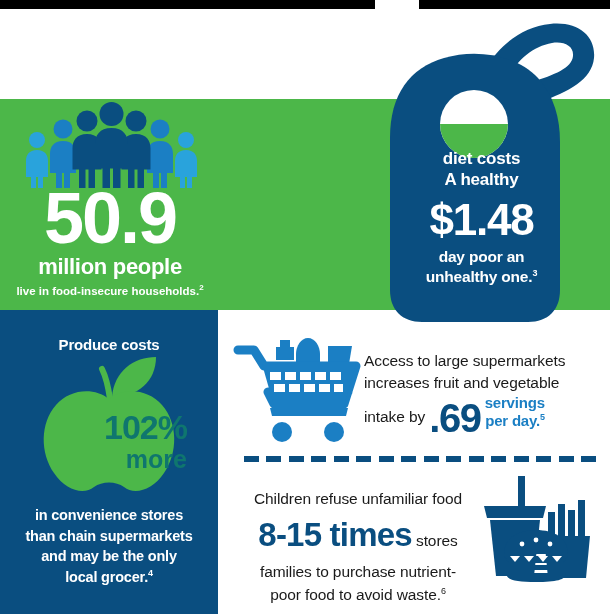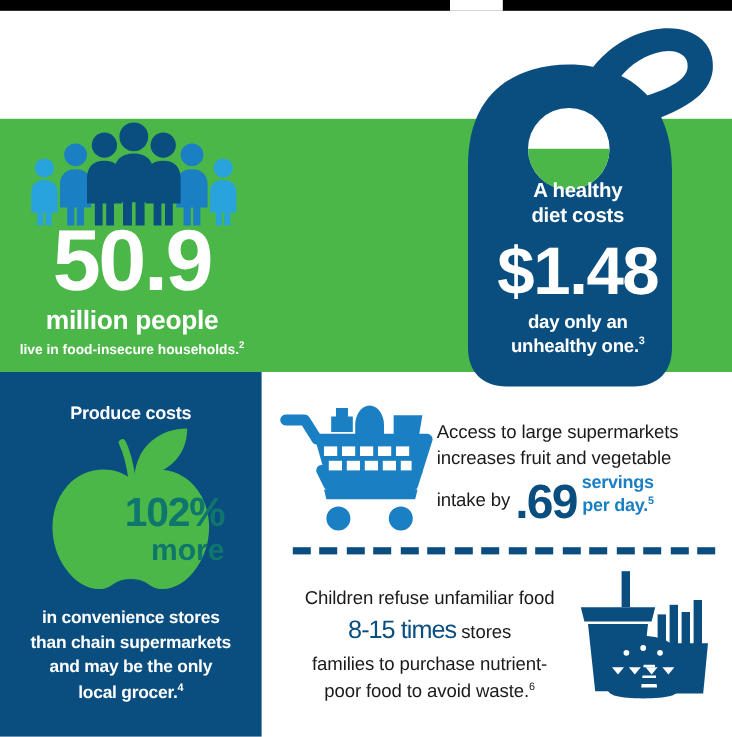--- a/index.html
+++ b/index.html
@@ -34,21 +34,21 @@
   .stat37 .mid{font-size:22px;font-weight:bold;line-height:1.2;display:block;margin-top:3px;letter-spacing:-0.3px;}
   .stat37 .small{font-size:11.5px;font-weight:bold;line-height:1.3;display:block;margin-top:2px;}
   .stat37 .small sup{font-size:8px;}
 
   
   .tagwrap{position:absolute;left:382px;top:22px;width:228px;height:312px;}
   .tagtext{
     position:absolute;left:398px;top:148px;width:167px;text-align:center;color:#ffffff;
   }
   .tagtext .t1{font-size:17px;font-weight:bold;line-height:1.25;display:block;letter-spacing:-0.2px;}
-  .tagtext .t2{font-size:56px;font-weight:bold;line-height:1.05;display:block;margin:6px 0 4px;letter-spacing:-1.2px;}
+  .tagtext .t2{font-size:44px;font-weight:bold;line-height:1.05;display:block;margin:6px 0 4px;letter-spacing:-1.2px;}
   .tagtext .t3{font-size:15.5px;font-weight:bold;line-height:1.28;display:block;letter-spacing:-0.2px;}
   .tagtext .t3 sup{font-size:9px;}
 
   
   .produce-title{
     position:absolute;left:0;top:336px;width:218px;text-align:center;
     color:#ffffff;font-size:15px;font-weight:bold;letter-spacing:-0.2px;
   }
   .applewrap{position:absolute;left:32px;top:355px;width:155px;height:140px;}
   .appletext{position:absolute;left:32px;top:410px;width:155px;text-align:right;color:#0f766e;}
@@ -78,21 +78,21 @@
 
   
   .dashed{position:absolute;left:244px;top:456px;width:352px;height:6px;}
   .dash{position:absolute;top:0;width:15px;height:6px;background:#0A4E80;}
 
   
   .children{
     position:absolute;left:238px;top:487px;width:240px;
     color:#1A1A1A;font-size:15.5px;line-height:1.5;letter-spacing:-0.1px;text-align:center;
   }
-  .children .big{color:#0A4E80;font-size:21px;font-weight:normal;letter-spacing:-0.8px;}
+  .children .big{color:#0A4E80;font-size:33px;font-weight:bold;letter-spacing:-0.8px;}
   .children sup{font-size:9px;}
   .foodwrap{position:absolute;left:482px;top:476px;width:112px;height:108px;}
 
   svg{display:block;overflow:visible;}
 </style>
 </head>
 <body>
 
 <div class="stage">
 
@@ -142,24 +142,24 @@
                L 150 60 C 172 53 190 46 191 34 C 192 24 182 19 170 21 C 142 26 120 53 117 88 Z" fill="#0A4E80"></path>
 
       <path d="M8 116 C 8 72 28 46 62 36 C 96 26 136 34 156 56 C 172 74 178 96 178 120
                L 178 268 C 178 288 166 300 146 300 L 40 300 C 20 300 8 288 8 268 Z" fill="#0A4E80"></path>
 
       <circle cx="92" cy="102" r="34" fill="#ffffff"></circle>
       <path d="M58 102 a34 34 0 0 0 68 0 Z" fill="#4CB749"></path>
     </svg>
   </div>
   <div class="tagtext">
+    <span class="t1">diet costs</span>
     <span class="t1">A healthy</span>
-    <span class="t1">diet costs</span>
     <span class="t2">$1.48</span>
-    <span class="t3">day only an</span>
+    <span class="t3">day poor an</span>
     <span class="t3"><span>unhealthy one.</span><sup>3</sup></span>
   </div>
 
   <div class="produce-title">Produce costs</div>
   <div class="applewrap">
     <svg width="155" height="140" viewBox="0 0 155 140">
       <path d="M78 44 C 76 30 74 22 70 14" stroke="#4CB749" stroke-width="6" fill="none" stroke-linecap="round"></path>
       <path d="M80 42 C 82 16 102 2 124 2 C 124 26 106 42 80 42 Z" fill="#4CB749"></path>
       <path d="M77 44 C 62 32 38 34 24 50 C 8 68 8 98 22 118 C 34 136 52 140 62 132
                C 70 126 84 126 92 132 C 102 140 120 136 132 118 C 146 98 146 68 130 50

